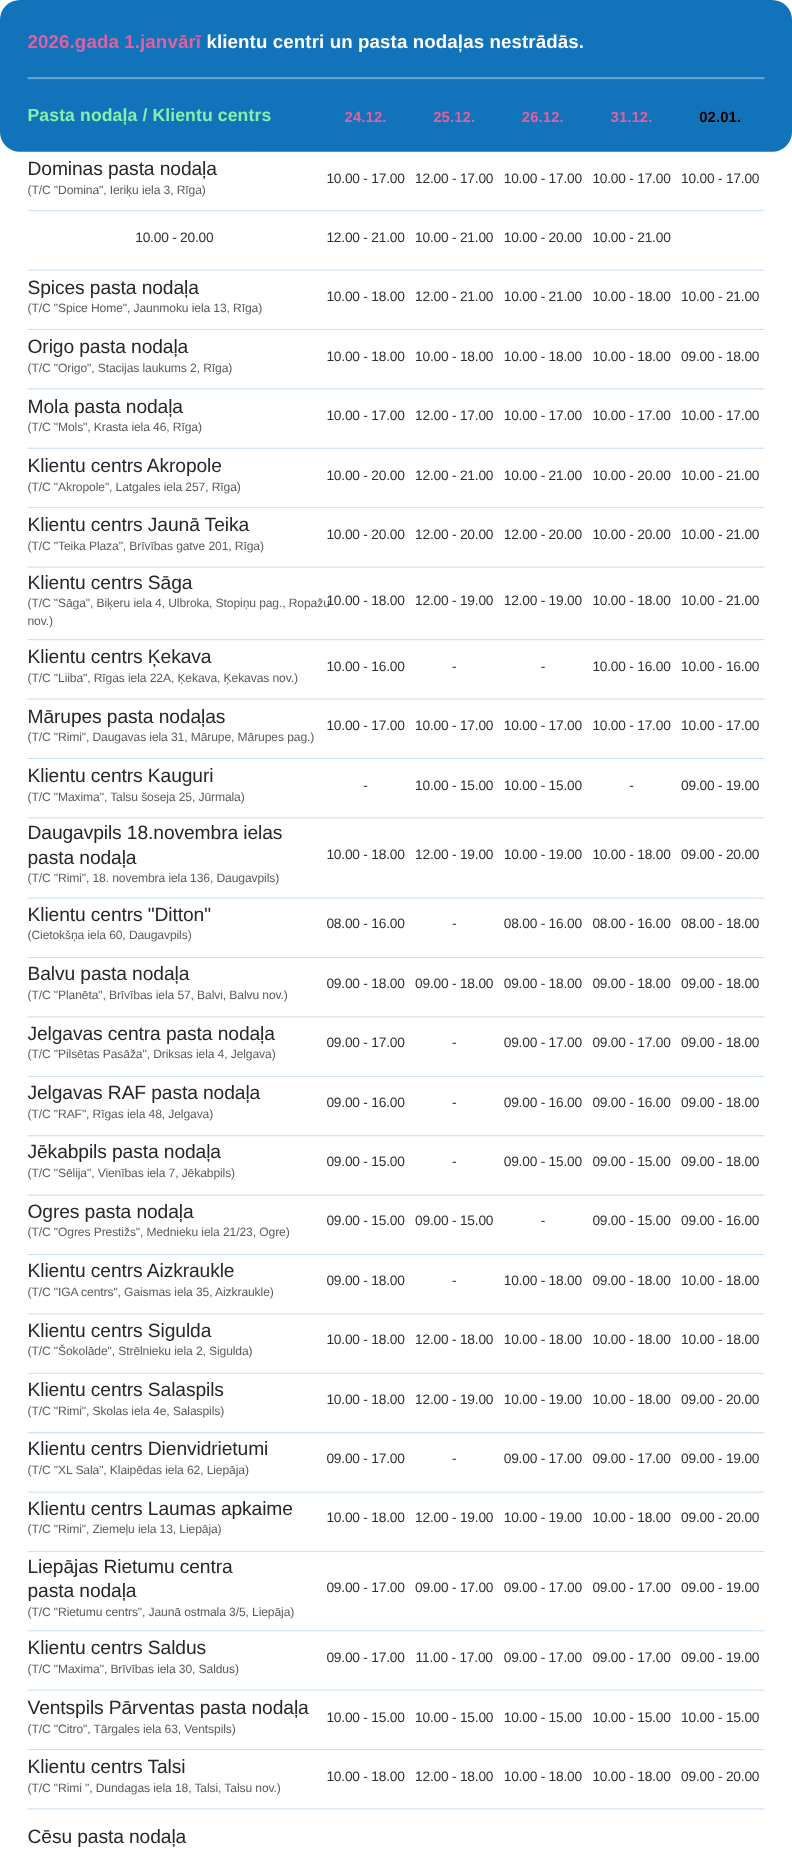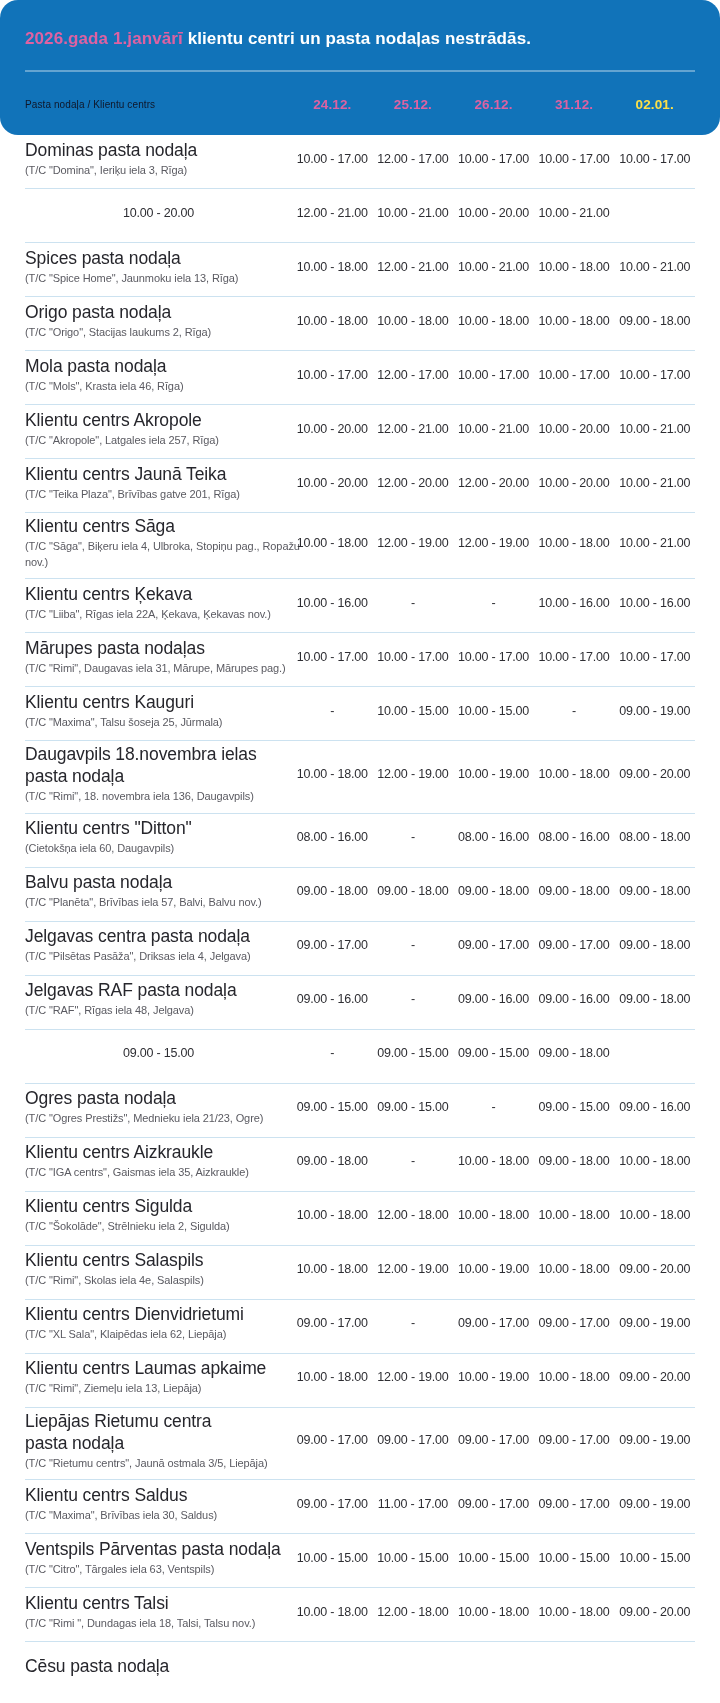--- a/index.html
+++ b/index.html
@@ -10,22 +10,22 @@
     -webkit-font-smoothing:antialiased;
   }
   .hdr { background:var(--blue,#1173B9); padding:28px 25px 23px 25px;border-radius:18px; }
   .title { font-size:17px; font-weight:bold; color:#ffffff; line-height:1.25; letter-spacing:.1px; }
   .title .hl { color:var(--pink,#DE62A2); }
   .hdr-divider { height:2px; background:rgba(255,255,255,.35); margin-top:21px; border:none; }
   .headrow {
     display:grid; grid-template-columns:267px repeat(5,1fr);
     align-items:center; margin-top:25px;
   }
-  .office-col { color:#0f172a; font-weight:normal; font-size:10px; letter-spacing:.1px; }
-  .date { text-align:center; color:#fde047; font-weight:bold; font-size:13.5px; letter-spacing:.1px; }
+  .office-col { color:#86efac; font-weight:bold; font-size:16px; letter-spacing:.1px; }
+  .date { text-align:center; color:#000000; font-weight:bold; font-size:13.5px; letter-spacing:.1px; }
   .date.hl { color:var(--pink,#DE62A2); }
 
   .tbl { padding:0 25px; }
   .row {
     display:grid; grid-template-columns:267px repeat(5,1fr);
     align-items:center; padding:2px 0 8px 0; min-height:54px;
     border-bottom:1px solid var(--divider,#CCE2F0);
   }
   .row:last-child { border-bottom:none; }
   .office-name {
@@ -238,20 +238,24 @@
       <div class="office-address">(T/C "RAF", Rīgas iela 48, Jelgava)</div>
     </div>
     <div class="hours">09.00 - 16.00</div>
     <div class="hours">-</div>
     <div class="hours">09.00 - 16.00</div>
     <div class="hours">09.00 - 16.00</div>
     <div class="hours">09.00 - 18.00</div>
   </div>
 
   <div class="row">
+    <div class="office">
+      <div class="office-name">Jēkabpils pasta nodaļa</div>
+      <div class="office-address">(T/C "Sēlija", Vienības iela 7, Jēkabpils)</div>
+    </div>
     <div class="hours">09.00 - 15.00</div>
     <div class="hours">-</div>
     <div class="hours">09.00 - 15.00</div>
     <div class="hours">09.00 - 15.00</div>
     <div class="hours">09.00 - 18.00</div>
   </div>
 
   <div class="row">
     <div class="office">
       <div class="office-name">Ogres pasta nodaļa</div>

